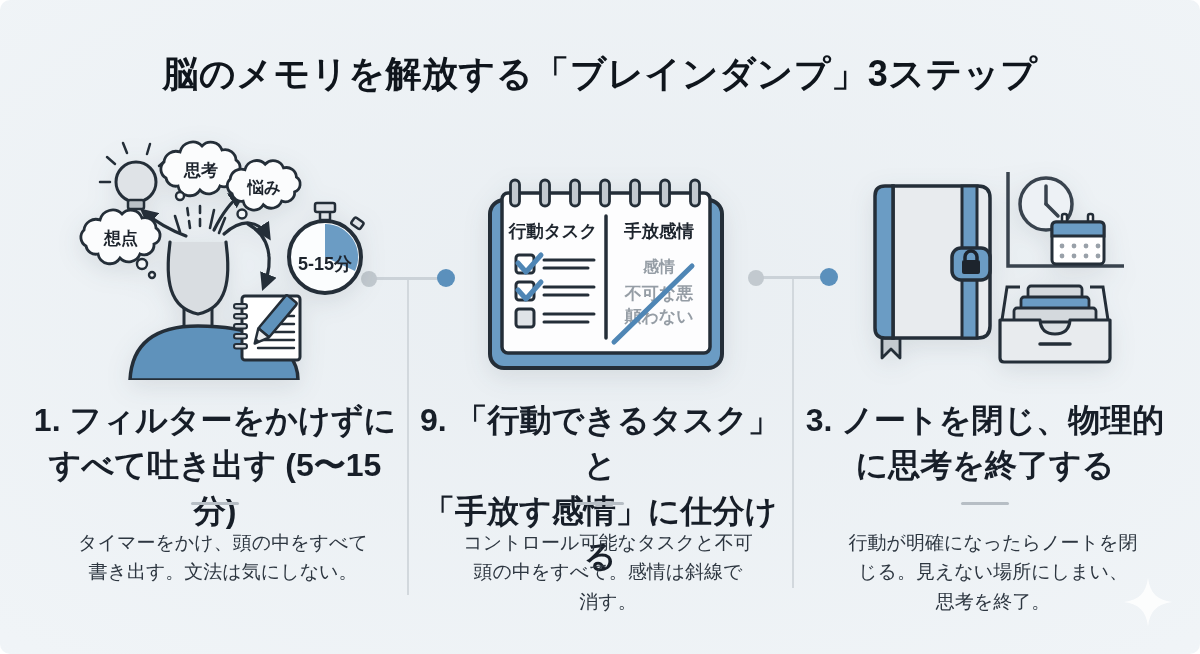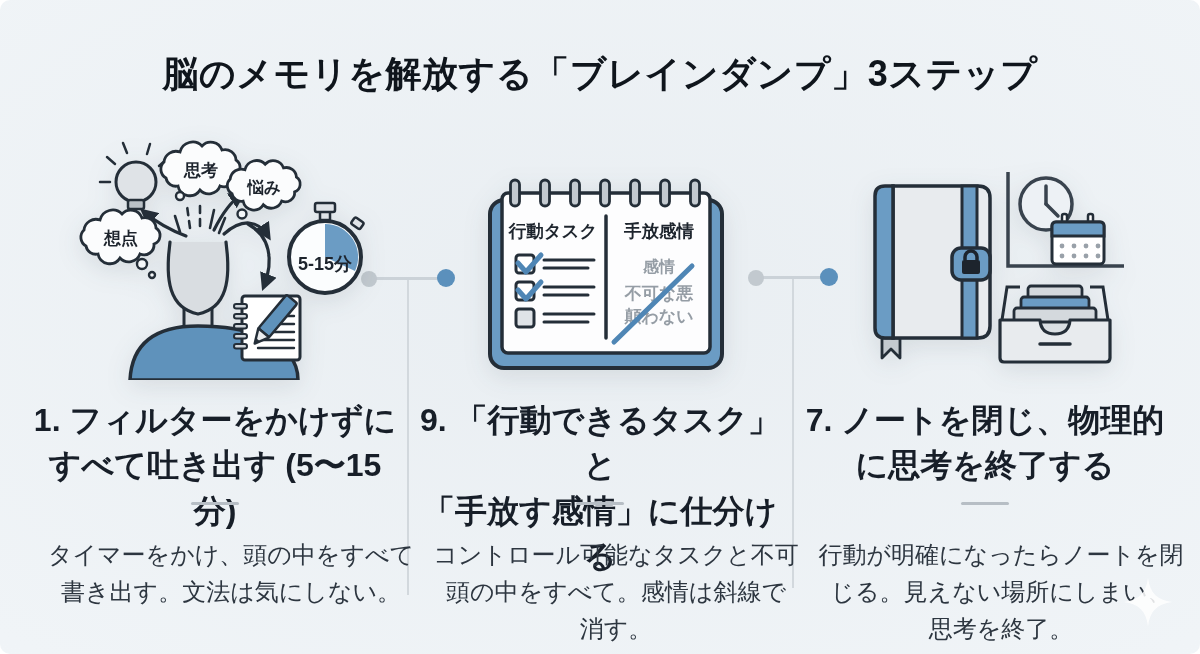--- a/index.html
+++ b/index.html
@@ -18,22 +18,22 @@
   .illu svg{filter:drop-shadow(0 7px 12px rgba(30,45,60,.10));}
   .step-heading{
     position:absolute;top:268px;left:0;width:100%;margin:0;text-align:center;
     font-size:32px;line-height:1.42;font-weight:800;color:#171e28;white-space:pre-line;
   }
   .step-divider{
     position:absolute;top:372px;left:50%;transform:translateX(-50%);
     width:48px;height:3px;border-radius:2px;background:#b7bec5;
   }
   .step-desc{
-    position:absolute;top:390px;left:0;width:100%;margin:16px;text-align:center;
-    font-size:24px;line-height:1.55;font-weight:500;color:#2d3640;white-space:pre-line;
+    position:absolute;top:390px;left:0;width:100%;margin:8px;text-align:center;
+    font-size:19px;line-height:1.55;font-weight:500;color:#2d3640;white-space:pre-line;
   }
   .vline{position:absolute;width:2px;background:#d2d8dd;}
   .hline{position:absolute;height:3px;background:#cbd2d8;border-radius:2px;}
   .dot{position:absolute;border-radius:50%;}
   .dot-gray{width:16px;height:16px;background:#c2c9cf;}
   .dot-blue{width:18px;height:18px;background:#5b90bc;}
   .sparkle{position:absolute;left:1122px;top:576px;opacity:.85;filter:blur(.6px);}
   text{font-family:"Liberation Sans","DejaVu Sans",sans-serif;}
   .svg-dark-label{font-weight:700;fill:#1d242d;}
   .svg-gray-label{font-weight:600;fill:#959da5;}
@@ -250,21 +250,21 @@
           <rect x="178" y="126" width="54" height="14" rx="3" fill="#d4d9dd" stroke="#242e38" stroke-width="2.8"></rect>
           <rect x="171" y="137" width="68" height="14" rx="3" fill="#6b9cc4" stroke="#242e38" stroke-width="2.8"></rect>
           <rect x="164" y="148" width="82" height="14" rx="3" fill="#d4d9dd" stroke="#242e38" stroke-width="2.8"></rect>
           <path d="M170,127 H157 L152,160" fill="none" stroke="#242e38" stroke-width="3"></path>
           <path d="M240,127 H253 L258,160" fill="none" stroke="#242e38" stroke-width="3"></path>
           <path d="M150,160 H190 Q191,174 205,174 Q219,174 220,160 H260 V198 Q260,202 256,202 H154 Q150,202 150,198 Z" fill="#e8ebee" stroke="#242e38" stroke-width="3.2" stroke-linejoin="round"></path>
           <line x1="190" y1="184" x2="220" y2="184" stroke="#242e38" stroke-width="3.5" stroke-linecap="round"></line>
         </g>
       </svg>
     </div>
-    <h2 class="step-heading">7. ノートを閉じ、物理的
+    <h2 class="step-heading">3. ノートを閉じ、物理的
 に思考を終了する</h2>
     <div class="step-divider"></div>
     <p class="step-desc">行動が明確になったらノートを閉
 じる。見えない場所にしまい、
 思考を終了。</p>
   </section>
 
   <svg class="sparkle" width="52" height="52" viewBox="0 0 52 52">
     <path d="M26,2 C28,17 35,24 50,26 C35,28 28,35 26,50 C24,35 17,28 2,26 C17,24 24,17 26,2 Z" fill="#ffffff"></path>
   </svg>

